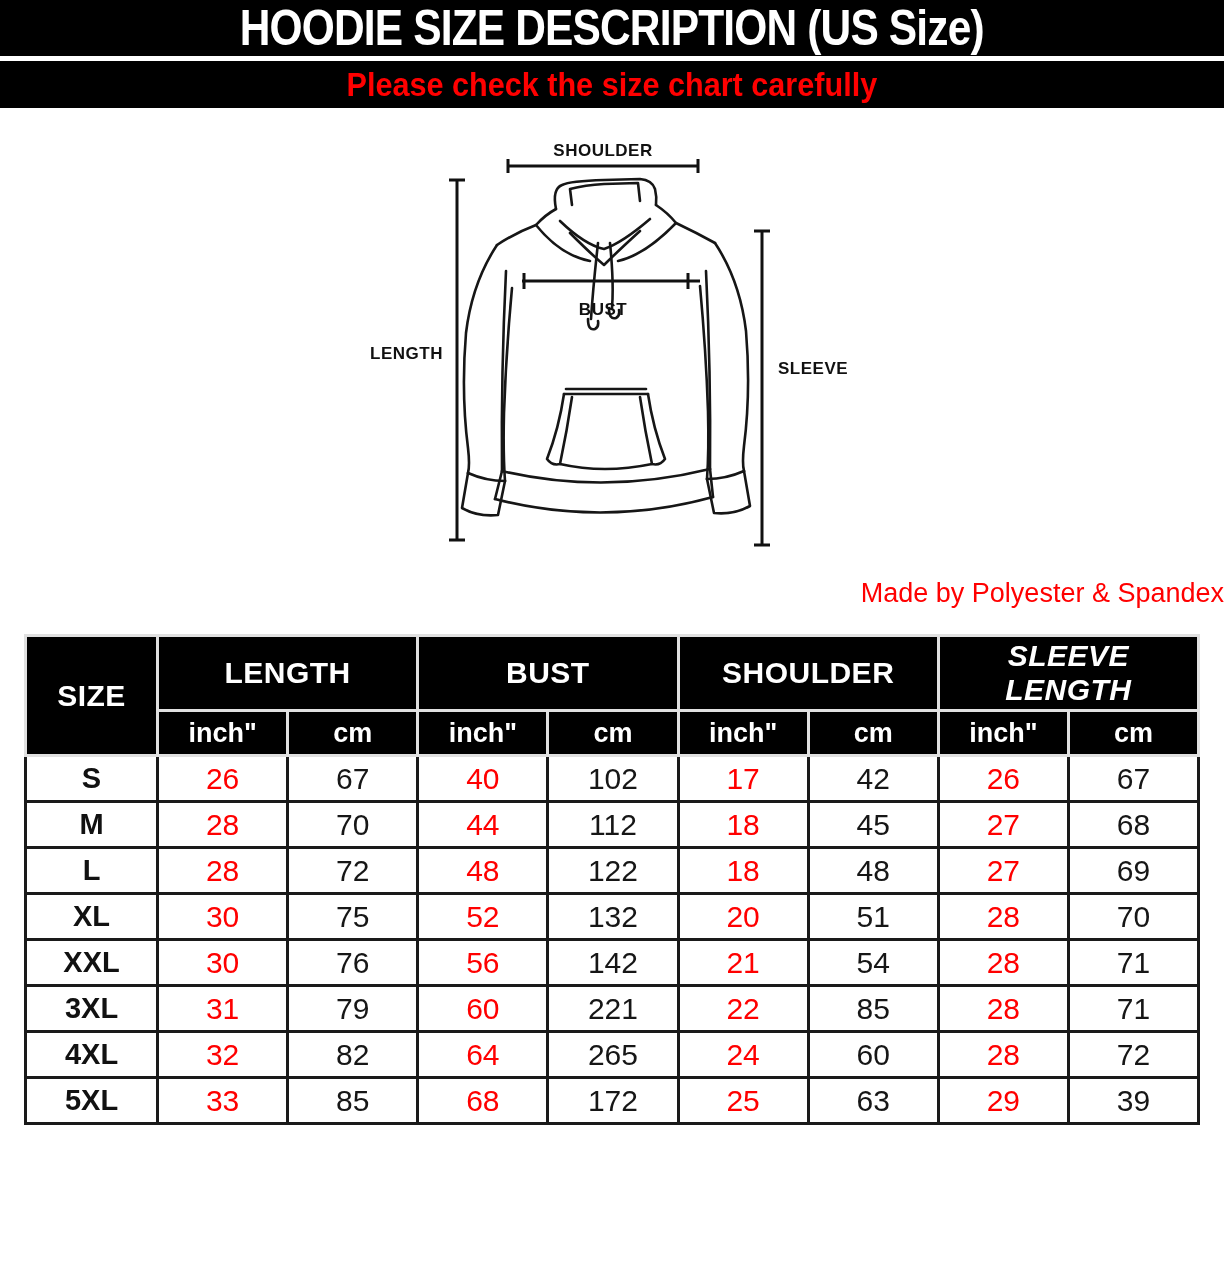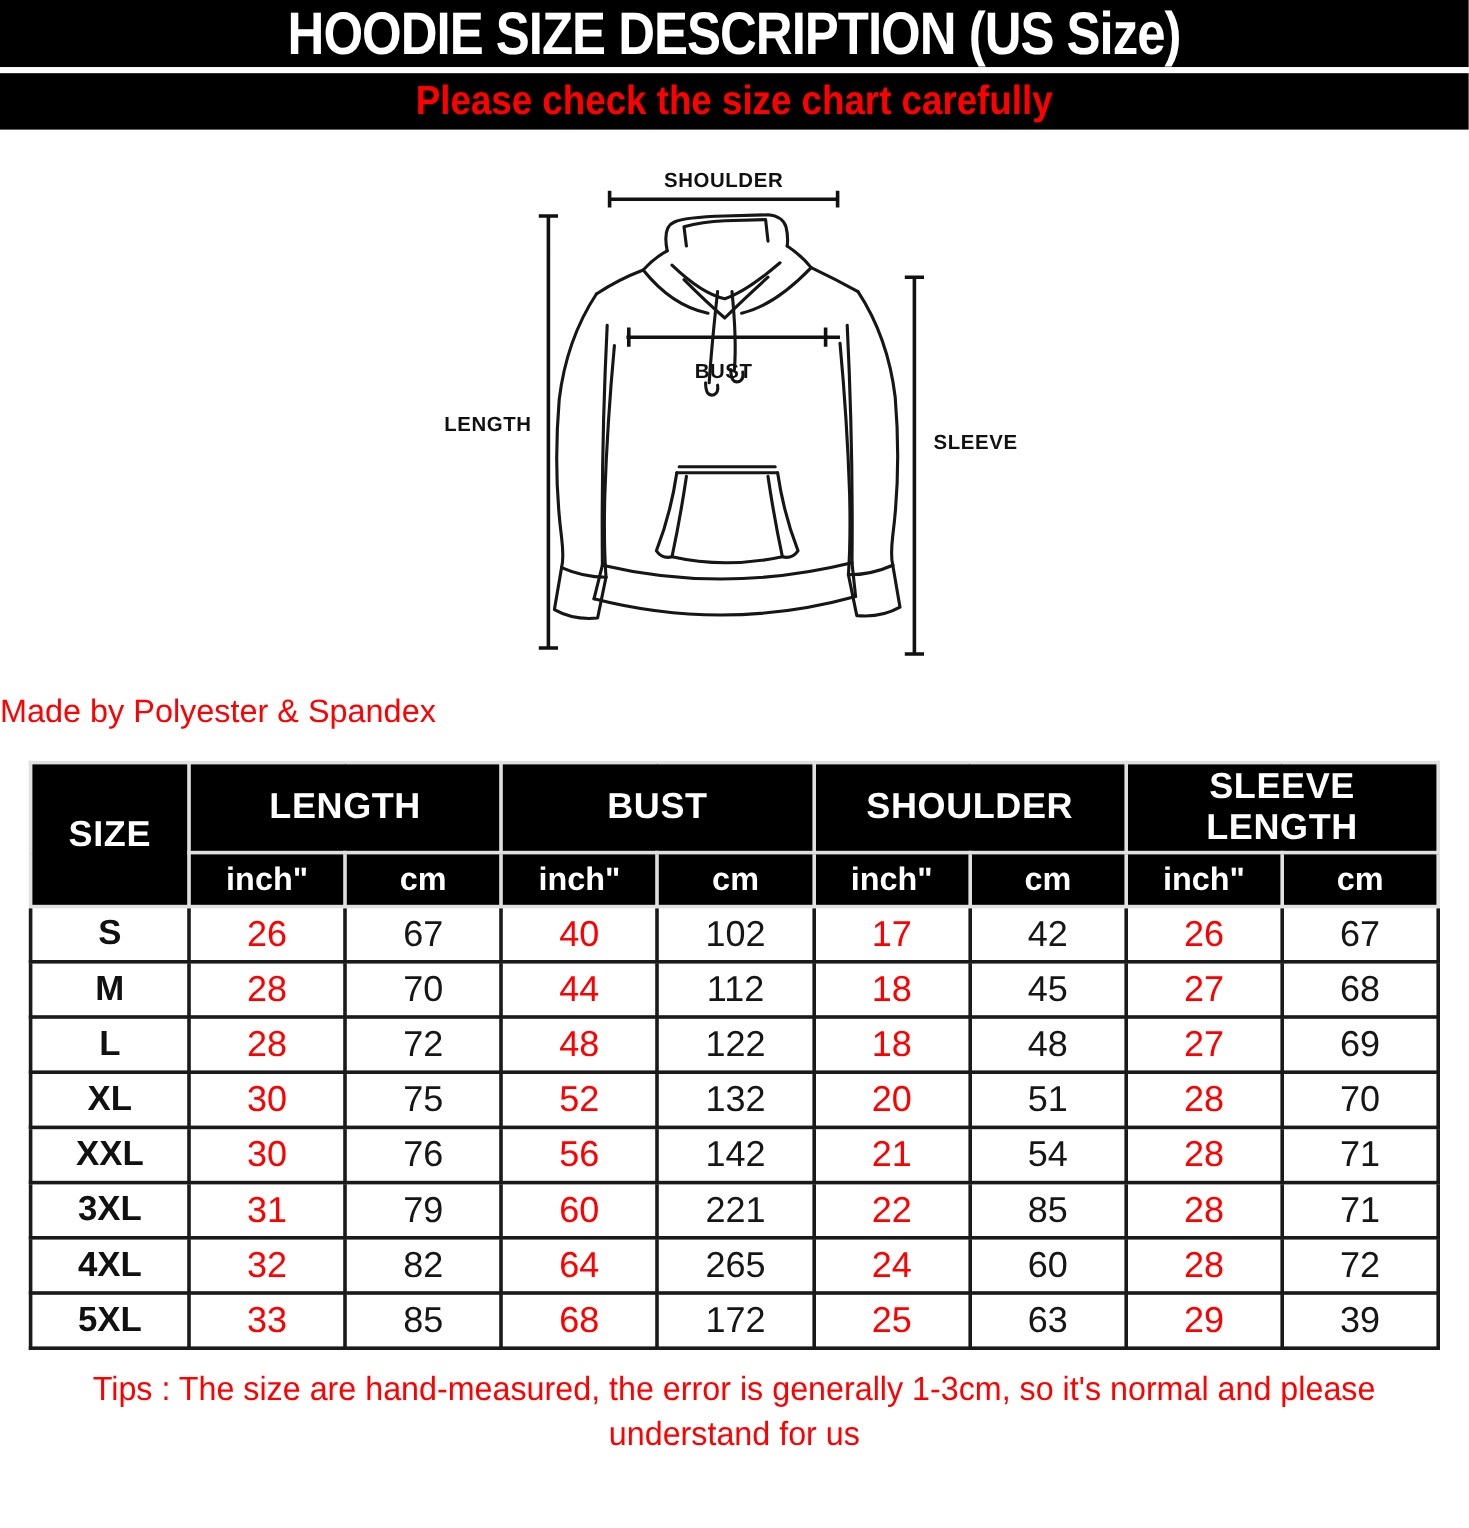--- a/index.html
+++ b/index.html
@@ -41,42 +41,42 @@
     white-space:nowrap;
   }
   .diagram{margin-top:15px;text-align:center;}
   .diagram svg{display:block;}
   .ln{fill:none;stroke:#161616;stroke-width:2.6;stroke-linecap:round;stroke-linejoin:round;}
   .meas{fill:none;stroke:#111;stroke-width:3;stroke-linecap:butt;}
   .diag-label{font:700 17px "Liberation Sans",sans-serif;fill:#111;letter-spacing:.5px;}
   .made-by{
     color:var(--accent-red,#f00);
     font-size:27px;line-height:30px;
-    text-align:left;
+    text-align:right;
   }
   .size-table{
     width:1176px;
     margin:26px auto 0;
     border-collapse:collapse;
     table-layout:fixed;
   }
   .size-table col.size-col{width:132px;}
   .size-table thead th{
     background:#000;
     color:#fff;
     border:3px solid var(--header-grid,#e0e0e0);
     font-weight:700;
     text-align:center;
     vertical-align:middle;
     padding:0;
   }
   .size-table tr.group-row th{font-size:30px;height:75px;letter-spacing:.5px;}
   .size-table tr.unit-row th{font-size:27px;height:45px;}
   .size-table th.th-size{font-size:30px;}
-  .wrap{display:inline-block;width:150px;line-height:34px;}
+  .wrap{display:inline-block;width:150px;line-height:34px;font-style:italic;}
   .size-table tbody th,
   .size-table tbody td{
     background:#fff;
     border:3px solid var(--table-border,#1a1a1a);
     height:46px;
     text-align:center;
     vertical-align:middle;
     font-size:30px;
     padding:0;
   }
@@ -293,18 +293,14 @@
         <td class="inch">68</td>
         <td>172</td>
         <td class="inch">25</td>
         <td>63</td>
         <td class="inch">29</td>
         <td>39</td>
       </tr>
     </tbody>
   </table>
 
-  <footer class="tips">
-    <div><span class="t-line">Tips : The size are hand-measured, the error is generally 1-3cm, so it's normal and please</span></div>
-    <div><span class="t-line">understand for us</span></div>
-  </footer>
 
 </div>
 
 </body></html>

